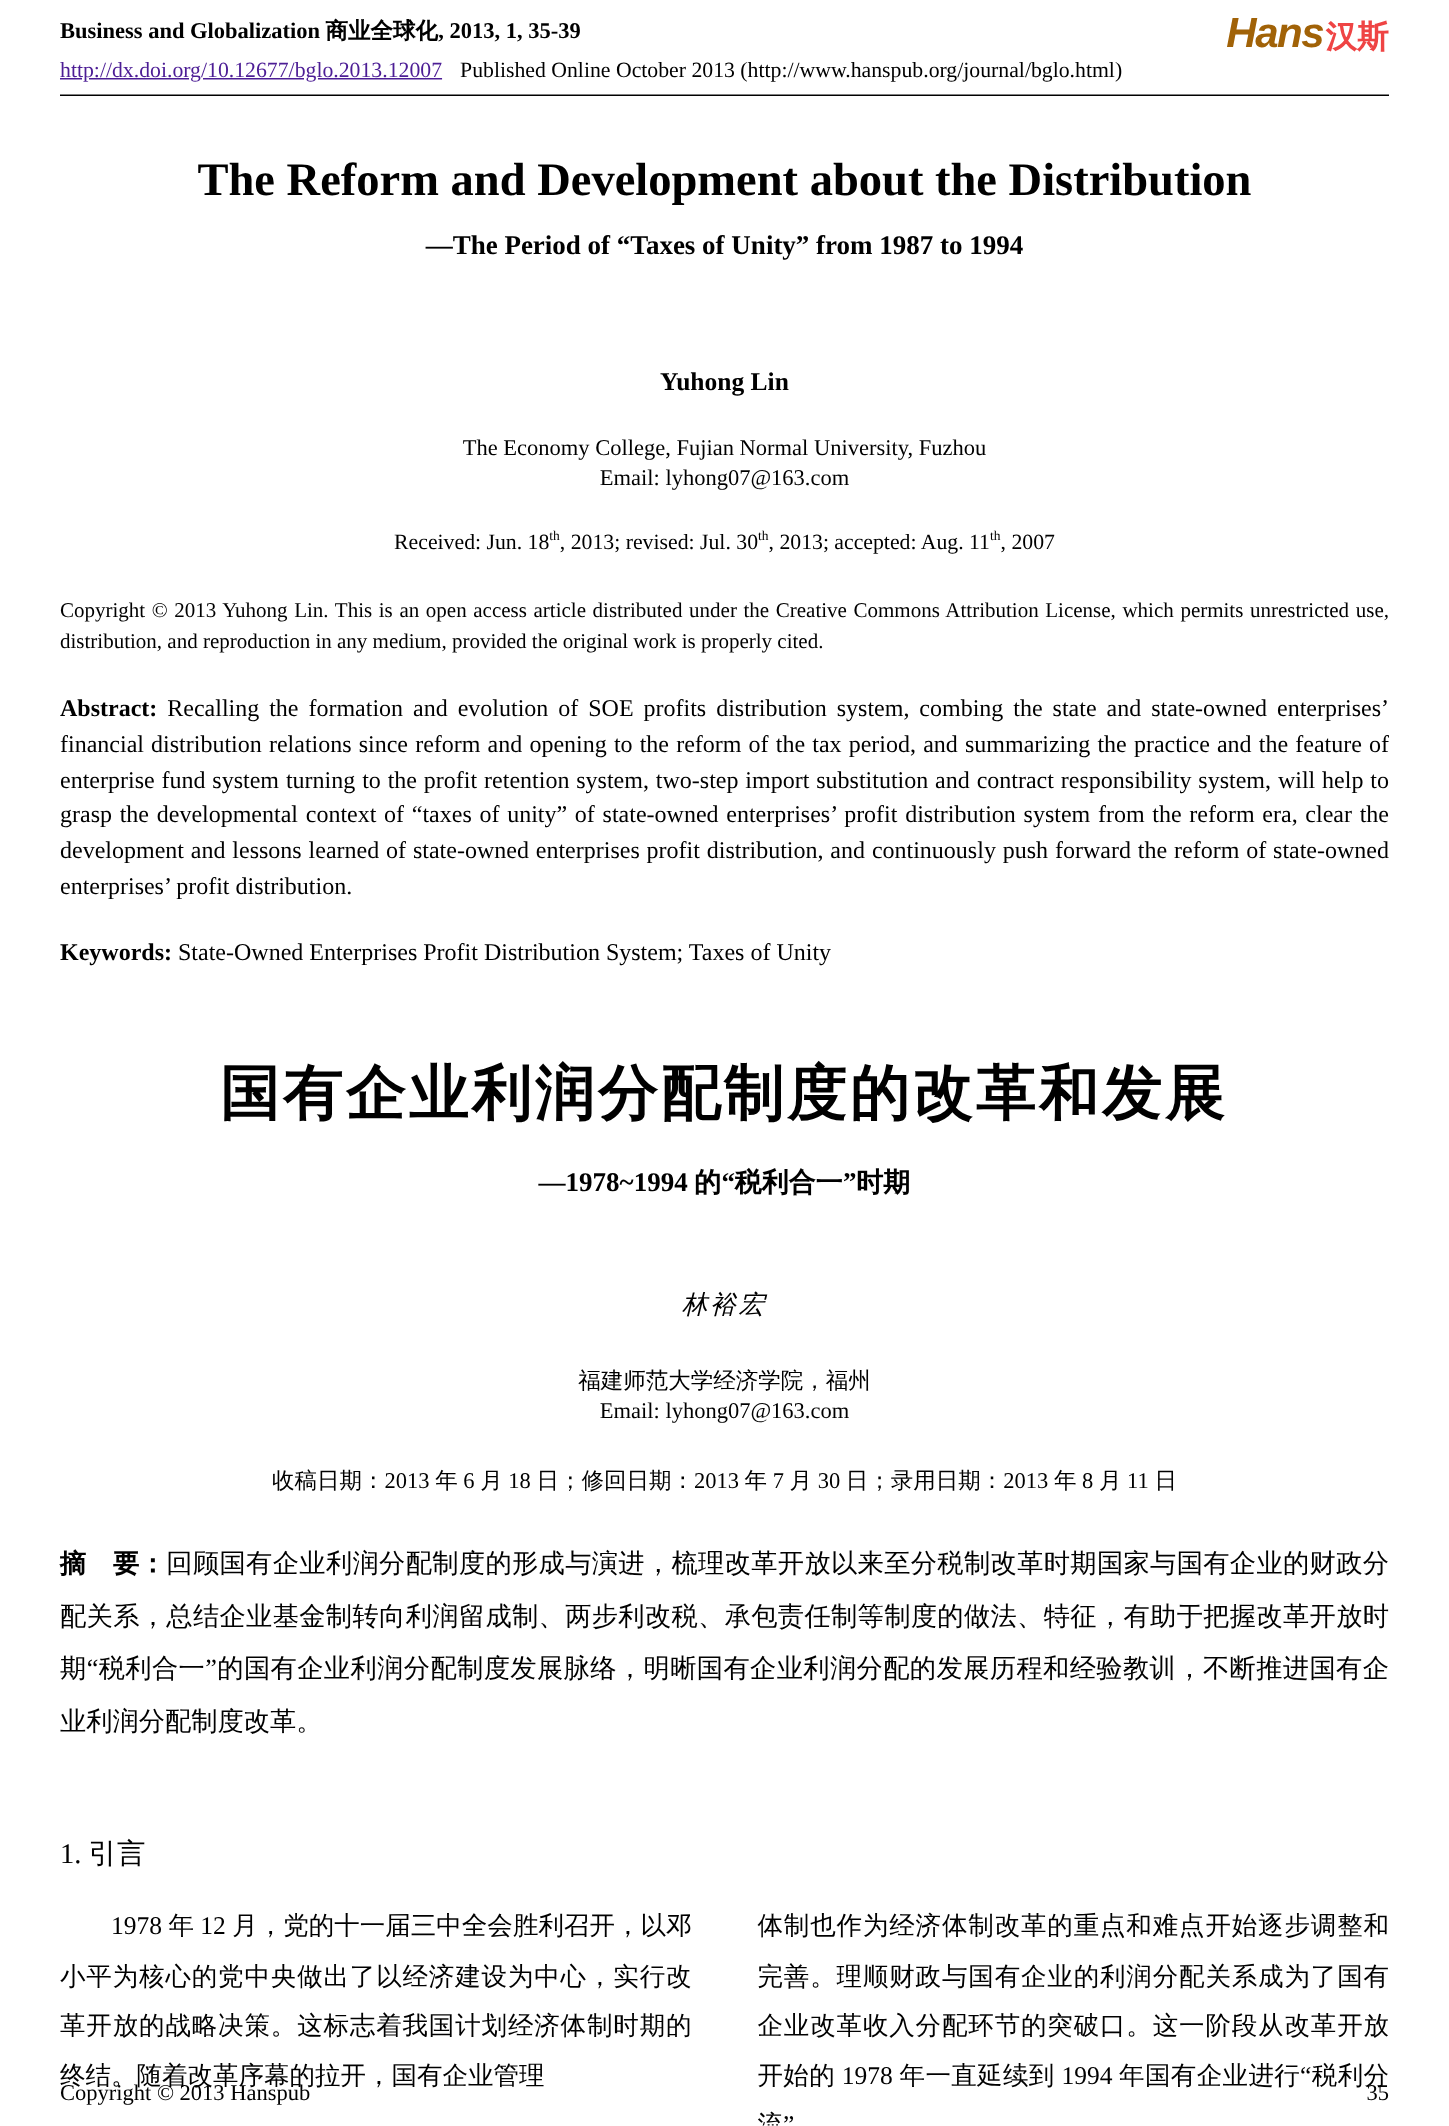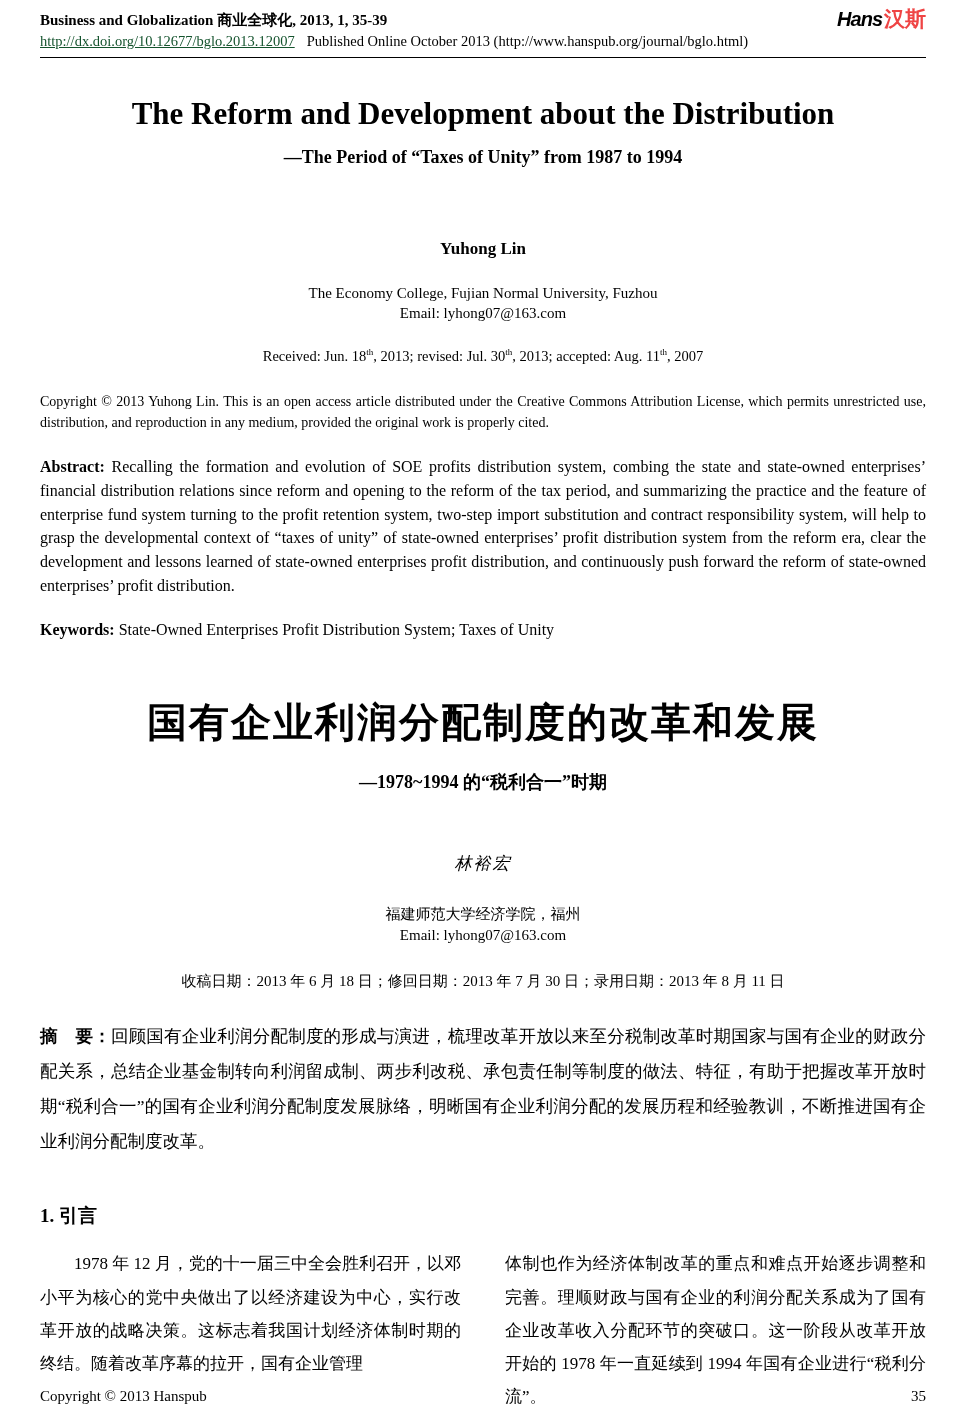--- a/index.html
+++ b/index.html
@@ -13,24 +13,24 @@
   }
   .page {
     position: relative;
     width: 966px; height: 1417px;
     padding: 8px 40px 0 40px;
   }
   
   .header-top { display: flex; justify-content: space-between; align-items: flex-start; }
   .journal-title { font-size: 15px; font-weight: bold; padding-top: 3px; }
   .logo { white-space: nowrap; line-height: 1; }
-  .logo-hans { color: #000000; font-weight: bold; font-style: italic; font-size: 20px; font-family: "Liberation Sans", sans-serif; letter-spacing: -1px; }
+  .logo-hans { color: #a16207; font-weight: bold; font-style: italic; font-size: 28px; font-family: "Liberation Sans", sans-serif; letter-spacing: -1px; }
   .logo-cn { color: #ef4444; font-weight: bold; font-size: 21px; font-family: "Liberation Sans", sans-serif; margin-left: 2px; }
   .header-sub { font-size: 14.5px; margin-top: 3px; }
-  .doi-link { color: #14532d; text-decoration: underline; cursor: pointer; }
+  .doi-link { color: #4c1d95; text-decoration: underline; cursor: pointer; }
   .published { margin-left: 12px; }
   .header-rule { border-top: 1px solid #000; margin-top: 7px; }
   
   .en-title { font-size: 31px; font-weight: bold; text-align: center; line-height: 1.4; margin-top: 34px; }
   .en-subtitle { font-size: 18px; font-weight: bold; text-align: center; margin-top: 12px; }
   .author { font-size: 17px; font-weight: bold; text-align: center; margin-top: 71px; }
   .affiliation { font-size: 15px; text-align: center; margin-top: 26px; }
   .email { font-size: 15px; text-align: center; margin-top: 3px; }
   .received { font-size: 14.5px; text-align: center; margin-top: 26px; }
   sup { font-size: 0.62em; vertical-align: super; line-height: 0; }
@@ -41,21 +41,21 @@
   
   .cn-title { font-size: 40px; font-weight: bold; text-align: center; margin-top: 56px; letter-spacing: 2px; }
   .cn-subtitle { font-size: 18px; font-weight: bold; text-align: center; margin-top: 20px; }
   .cn-author { font-size: 17px; font-style: italic; text-align: center; margin-top: 58px; letter-spacing: 2px; }
   .cn-affiliation { font-size: 15px; text-align: center; margin-top: 30px; }
   .cn-email { font-size: 15px; text-align: center; margin-top: 3px; }
   .cn-received { font-size: 15px; text-align: center; margin-top: 28px; }
   .cn-abstract { font-size: 17.5px; text-align: justify; line-height: 2.0; margin-top: 28px; }
   .cn-keywords { font-size: 17px; margin-top: 20px; }
   
-  .section-heading { font-size: 19px; font-weight: bold; margin-top: 44px; }
+  .section-heading { font-size: 19px; font-weight: normal; margin-top: 58px; }
   .columns { display: flex; gap: 44px; margin-top: 18px; }
   .col { flex: 1 1 0; font-size: 17px; text-align: justify; line-height: 1.95; }
   .col.left { text-indent: 2em; }
   
   .footer {
     position: absolute; bottom: 12px; left: 40px; right: 40px;
     display: flex; justify-content: space-between;
     font-size: 15px;
   }
 </style>

